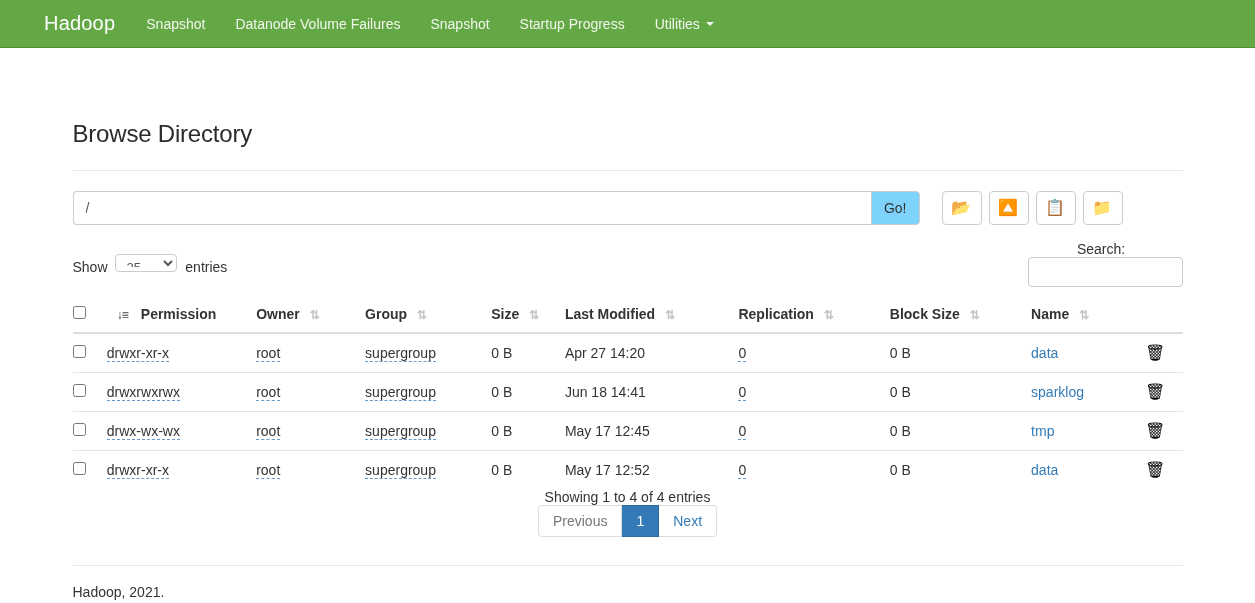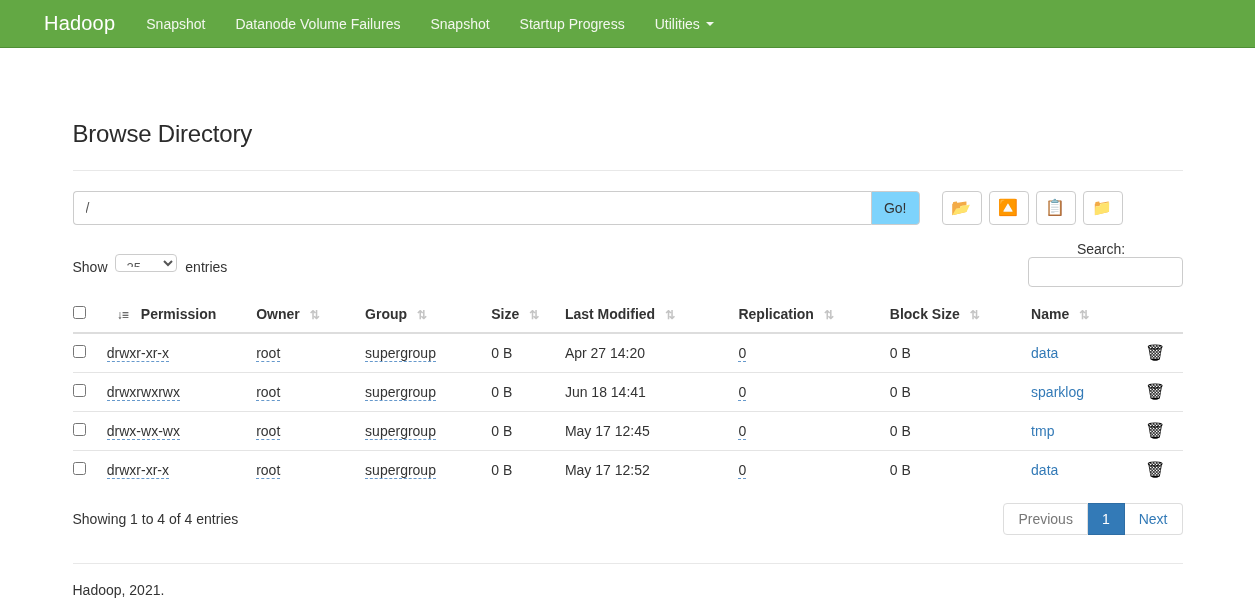--- a/index.html
+++ b/index.html
@@ -225,21 +225,22 @@
     height: 13px;
     margin: 0;
     cursor: pointer;
   }
 
   
   .dt-footer {
     display: flex;
     justify-content: space-between;
     align-items: center;
-    margin-top: 14px;
+    margin-top: 0;
+    flex-direction: column;
   }
   .dt-info { font-size: 14px; color: #333333; }
   .pagination { display: flex; }
   .page-btn {
     border: 1px solid #dddddd;
     border-left: none;
     background: #ffffff;
     color: #337ab7;
     font-size: 14px;
     font-family: "Liberation Sans", sans-serif;

